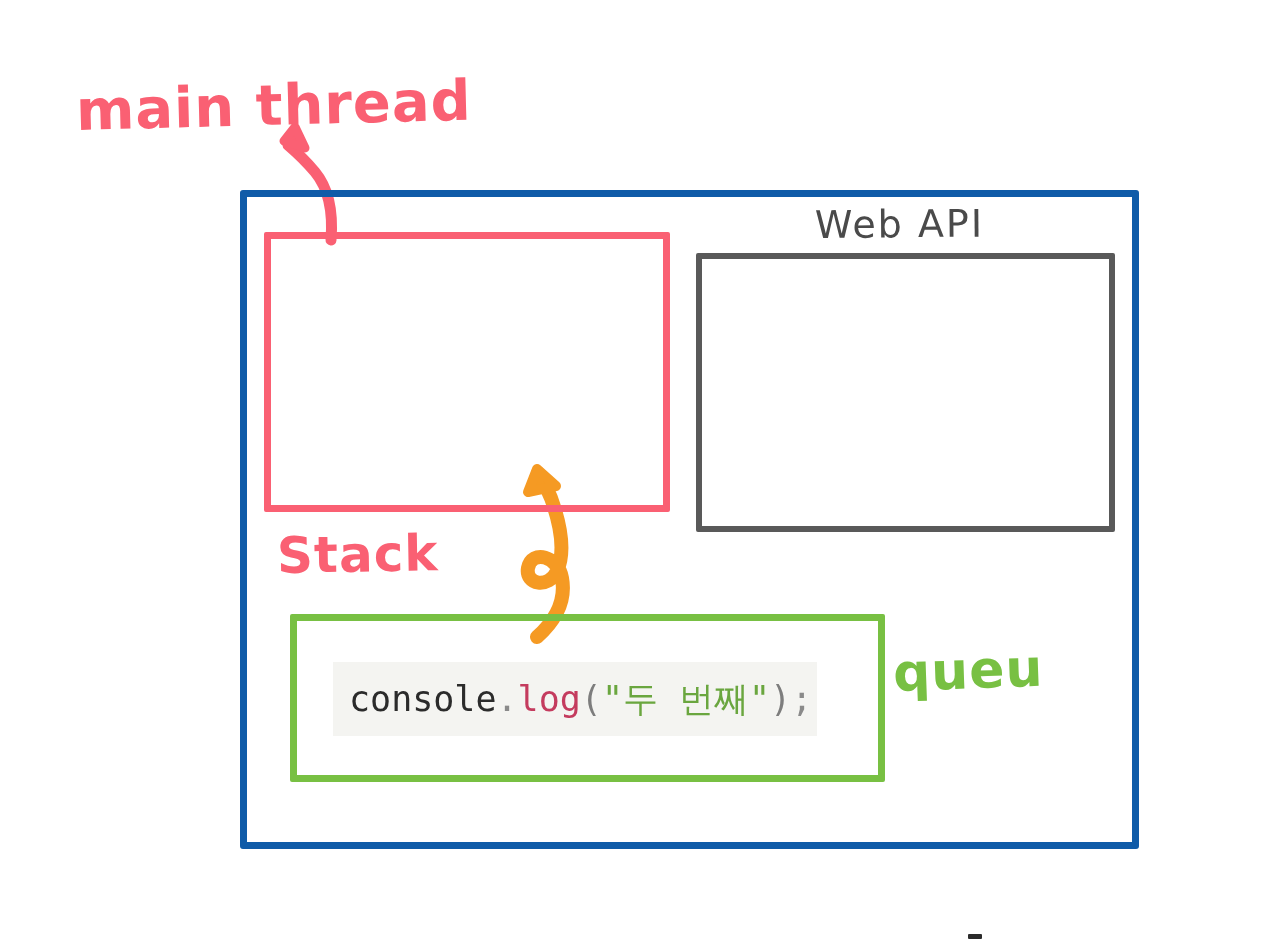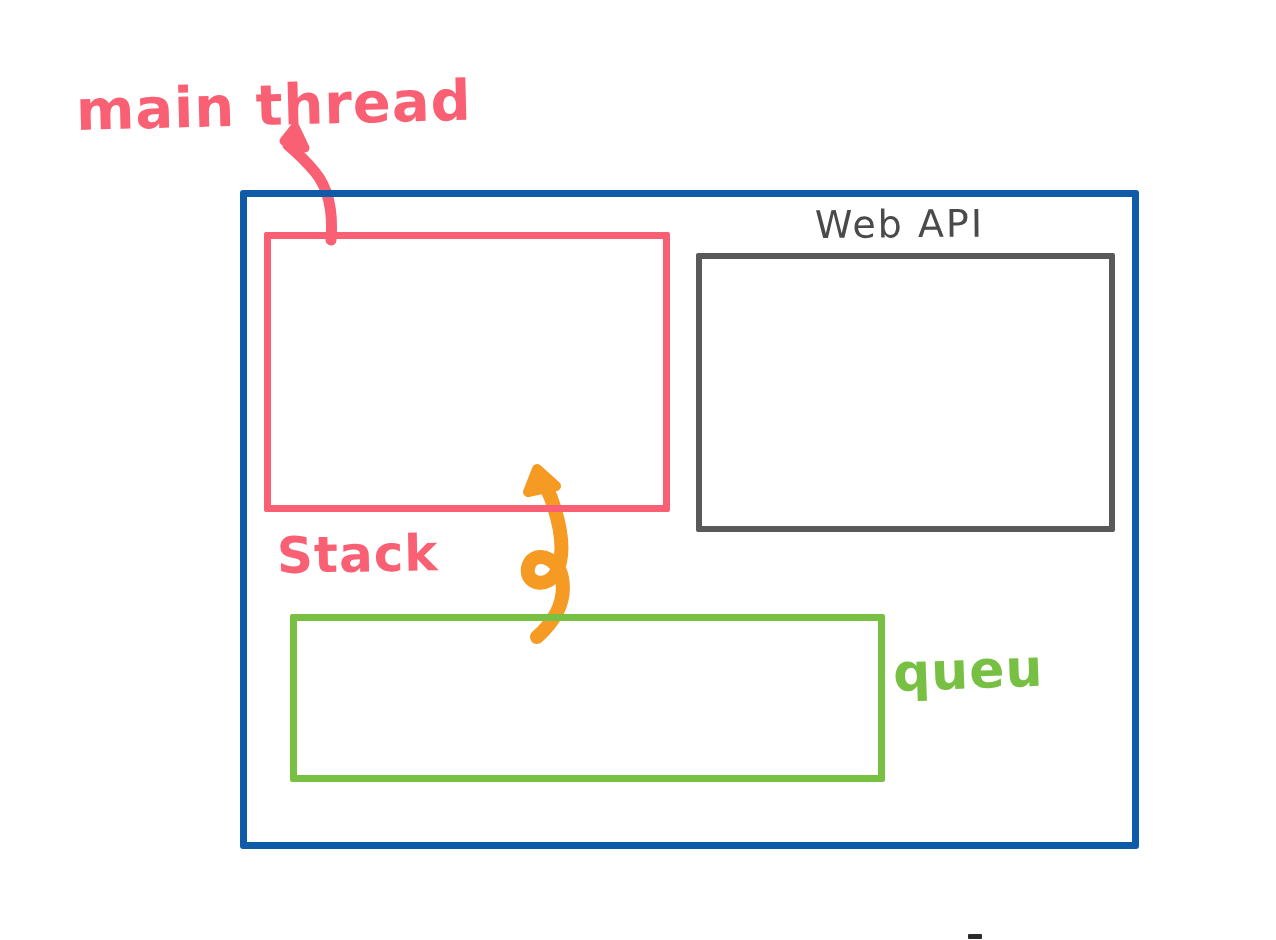--- a/index.html
+++ b/index.html
@@ -176,16 +176,17 @@
   <div class="box" id="queue-box"></div>
 
   <div class="hand-label" id="label-main-thread">main thread</div>
 
   <div class="hand-label" id="label-stack">Stack</div>
 
   <div class="hand-label" id="label-queue">queu</div>
 
   <div class="hand-label" id="label-webapi">Web API</div>
 
+  <div id="code-snippet"><span class="tok-obj">console</span><span class="tok-dot">.</span><span class="tok-fn">log</span><span class="tok-punct">(</span><span class="tok-str">"두 번째"</span><span class="tok-punct">)</span><span class="tok-semi">;</span></div>
 
   <div id="stray-mark"></div>
 
 </div>
 
 </body></html>

